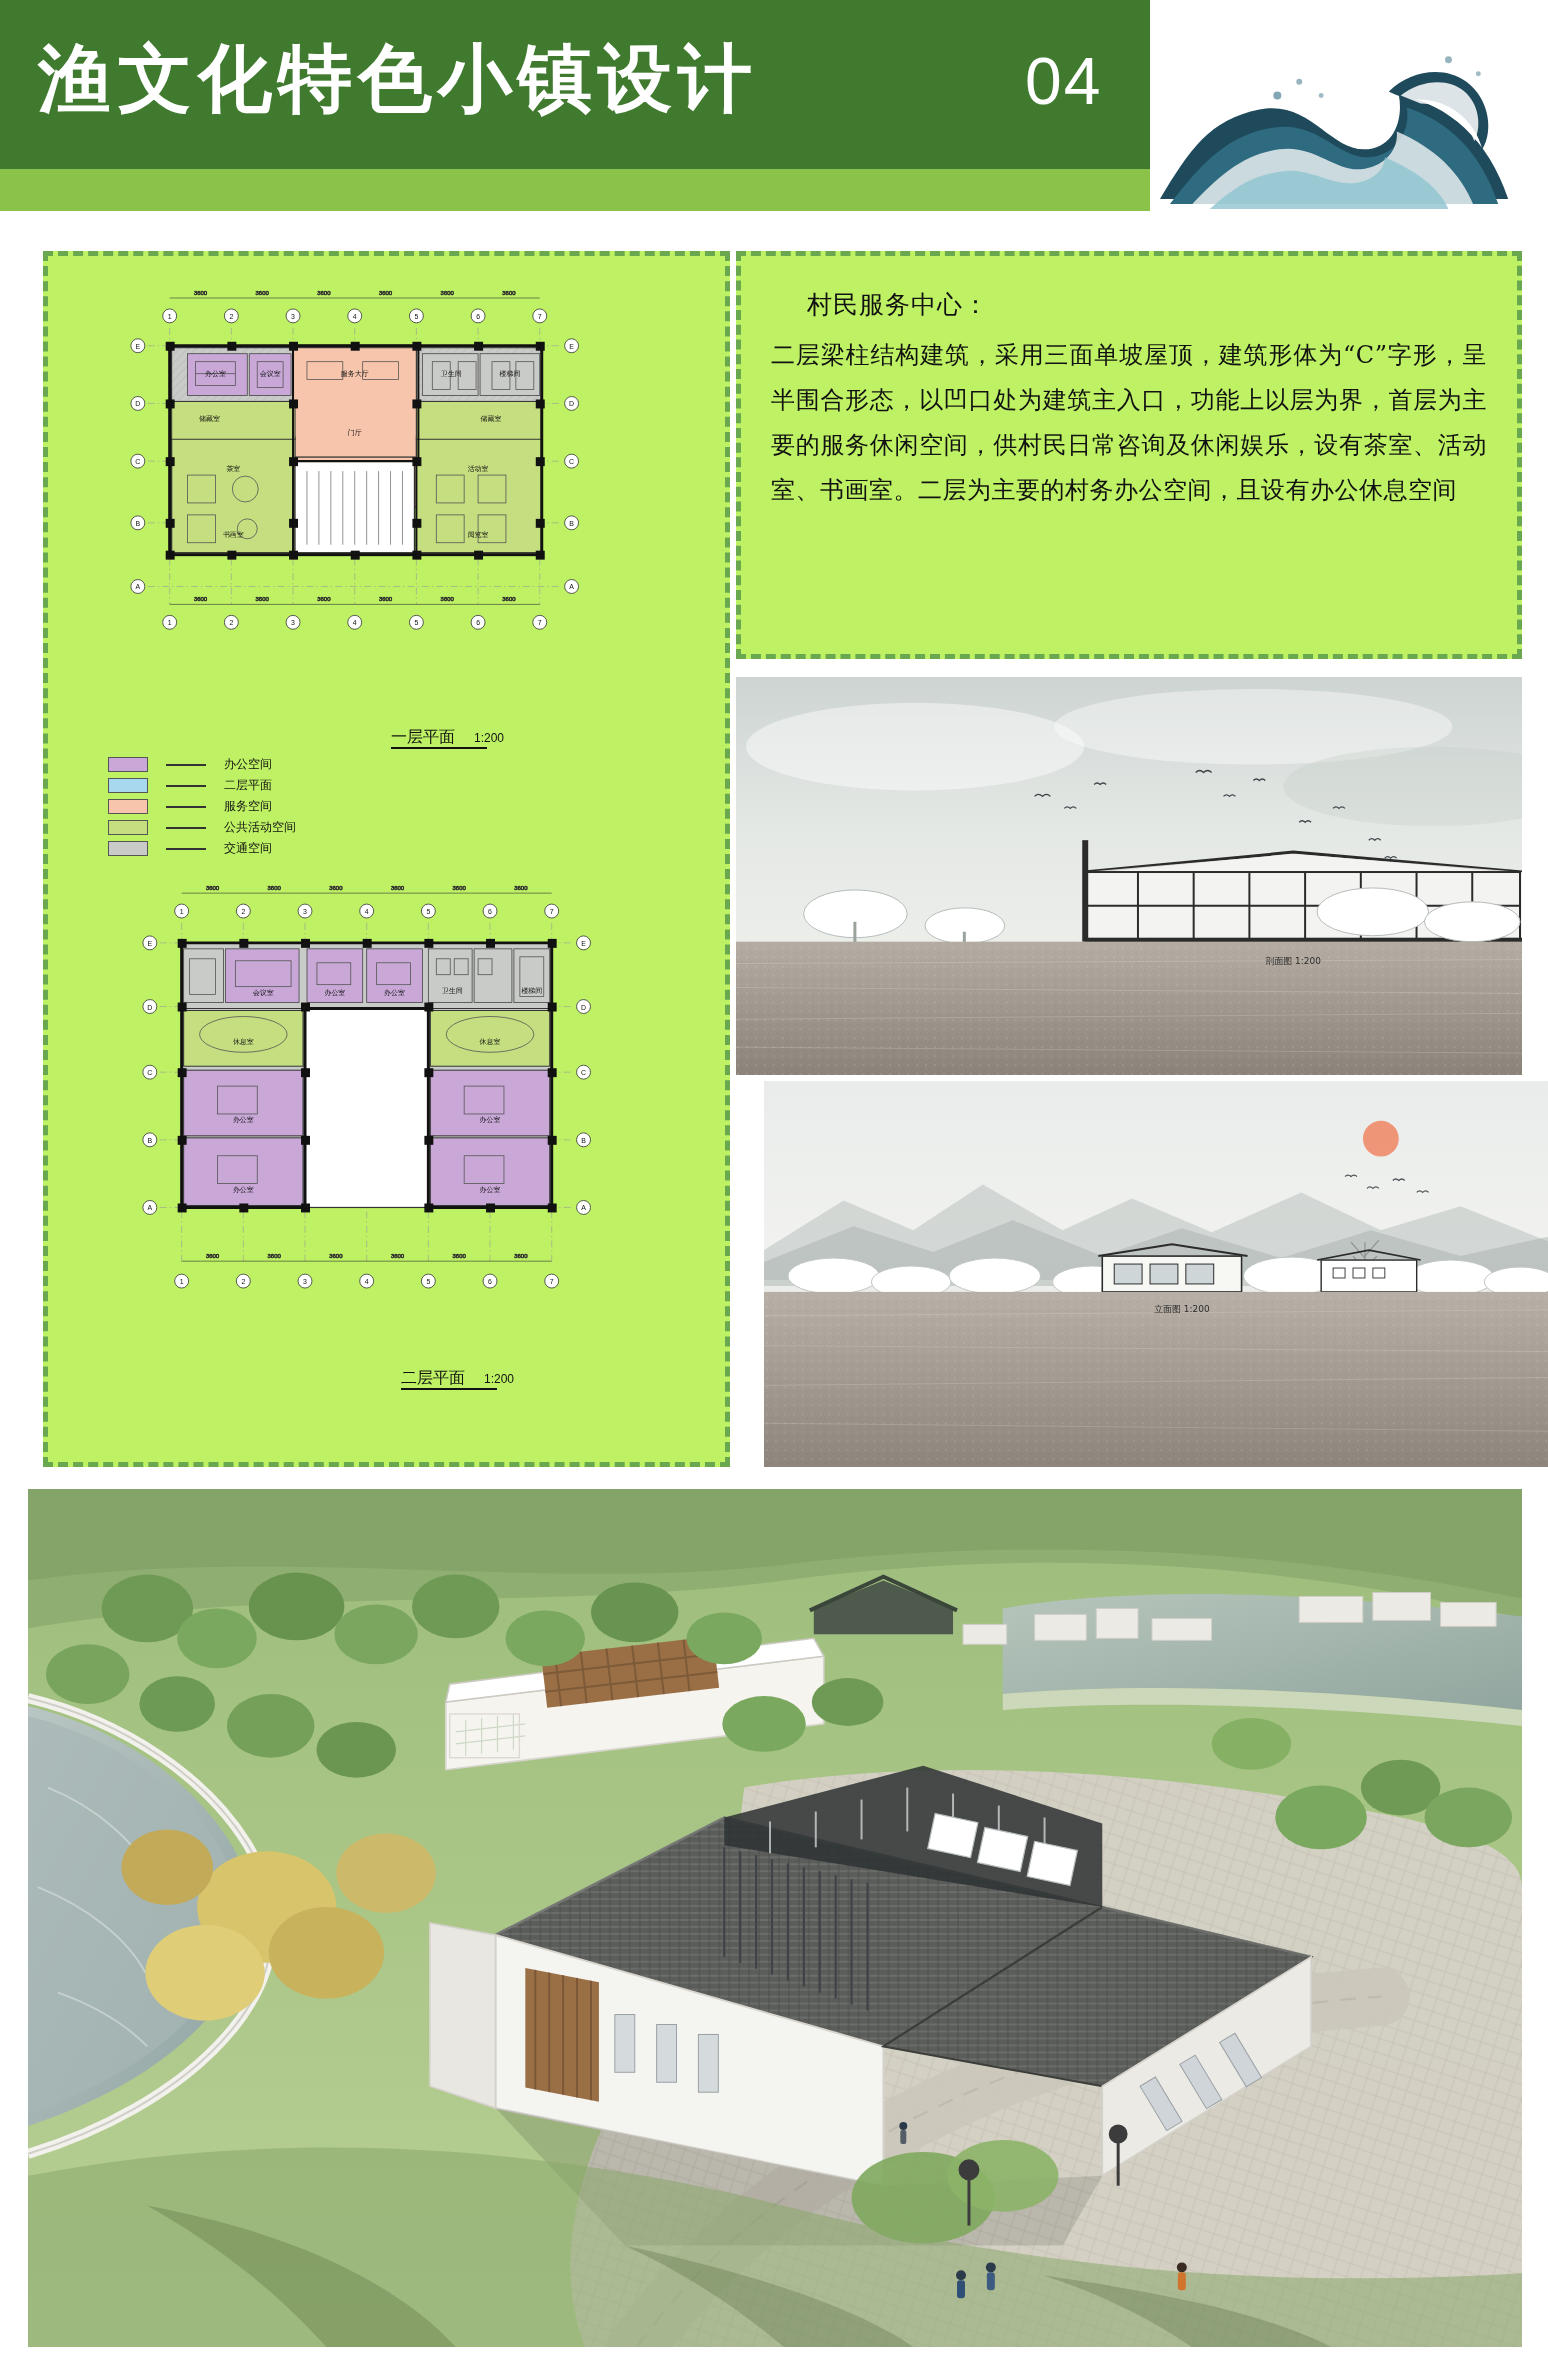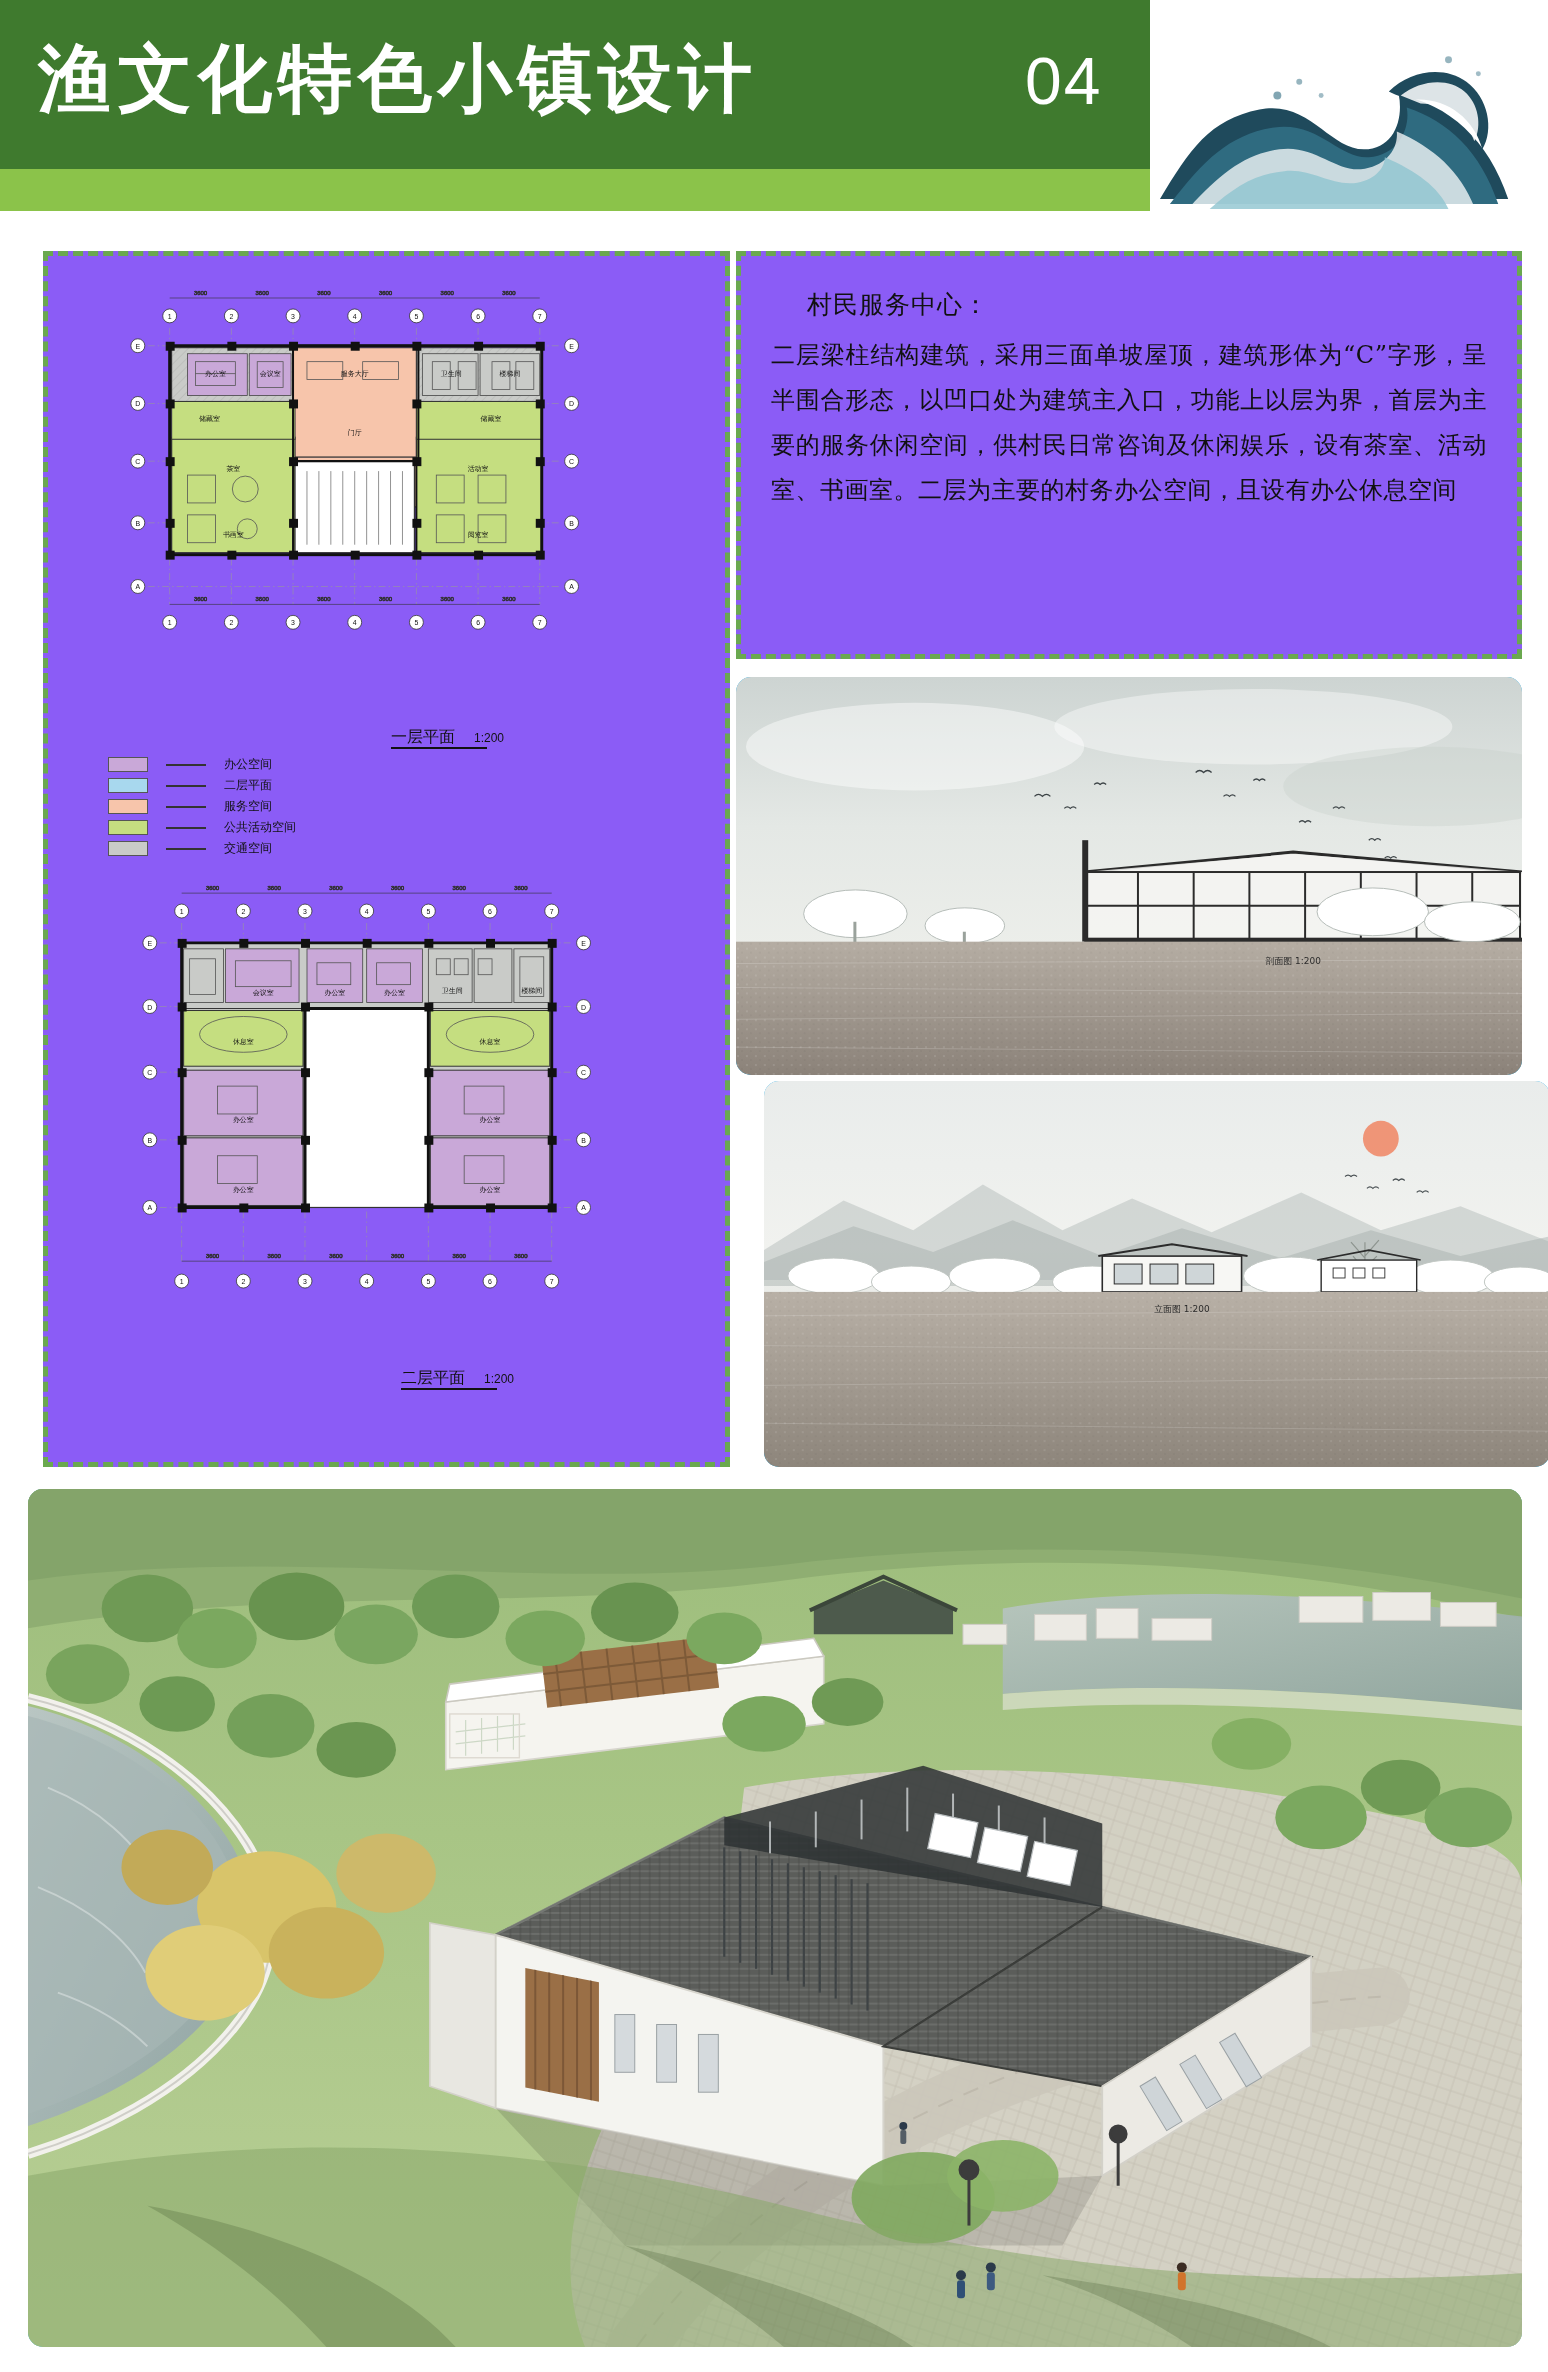--- a/index.html
+++ b/index.html
@@ -59,21 +59,21 @@
     left: 1150px; top: 0;
     width: 398px; height: 227px;
     background: linear-gradient(180deg, #ffffff 0%, #f2f6f6 100%);
     overflow: hidden;
   }
 
   
   .dashed-panel {
     position: absolute;
     border: 5px dashed #6aa84f;
-    background: #8b5cf6;
+    background: #bef264;
   }
   #plans-panel {
     left: 43px; top: 251px;
     width: 687px; height: 1216px;
   }
   #desc-panel {
     left: 736px; top: 251px;
     width: 786px; height: 408px;
     padding: 26px 30px;
   }
@@ -146,21 +146,20 @@
   .legend-label {
     font-family: "DejaVu Sans", "Liberation Sans", sans-serif;
     font-size: 12px; color: #111;
   }
 
   
   .img-frame {
     position: absolute;
     overflow: hidden;
     background: #0ea5e9;
-    border-radius: 15px;
   }
   #section-img { left: 736px; top: 677px; width: 786px; height: 398px; }
   #elevation-img { left: 764px; top: 1081px; width: 786px; height: 386px; }
   #aerial-img { left: 28px; top: 1489px; width: 1494px; height: 858px; }
 
   .img-caption {
     position: absolute;
     font-family: "DejaVu Sans", "Liberation Sans", sans-serif;
     font-size: 11px;
     color: #222;

